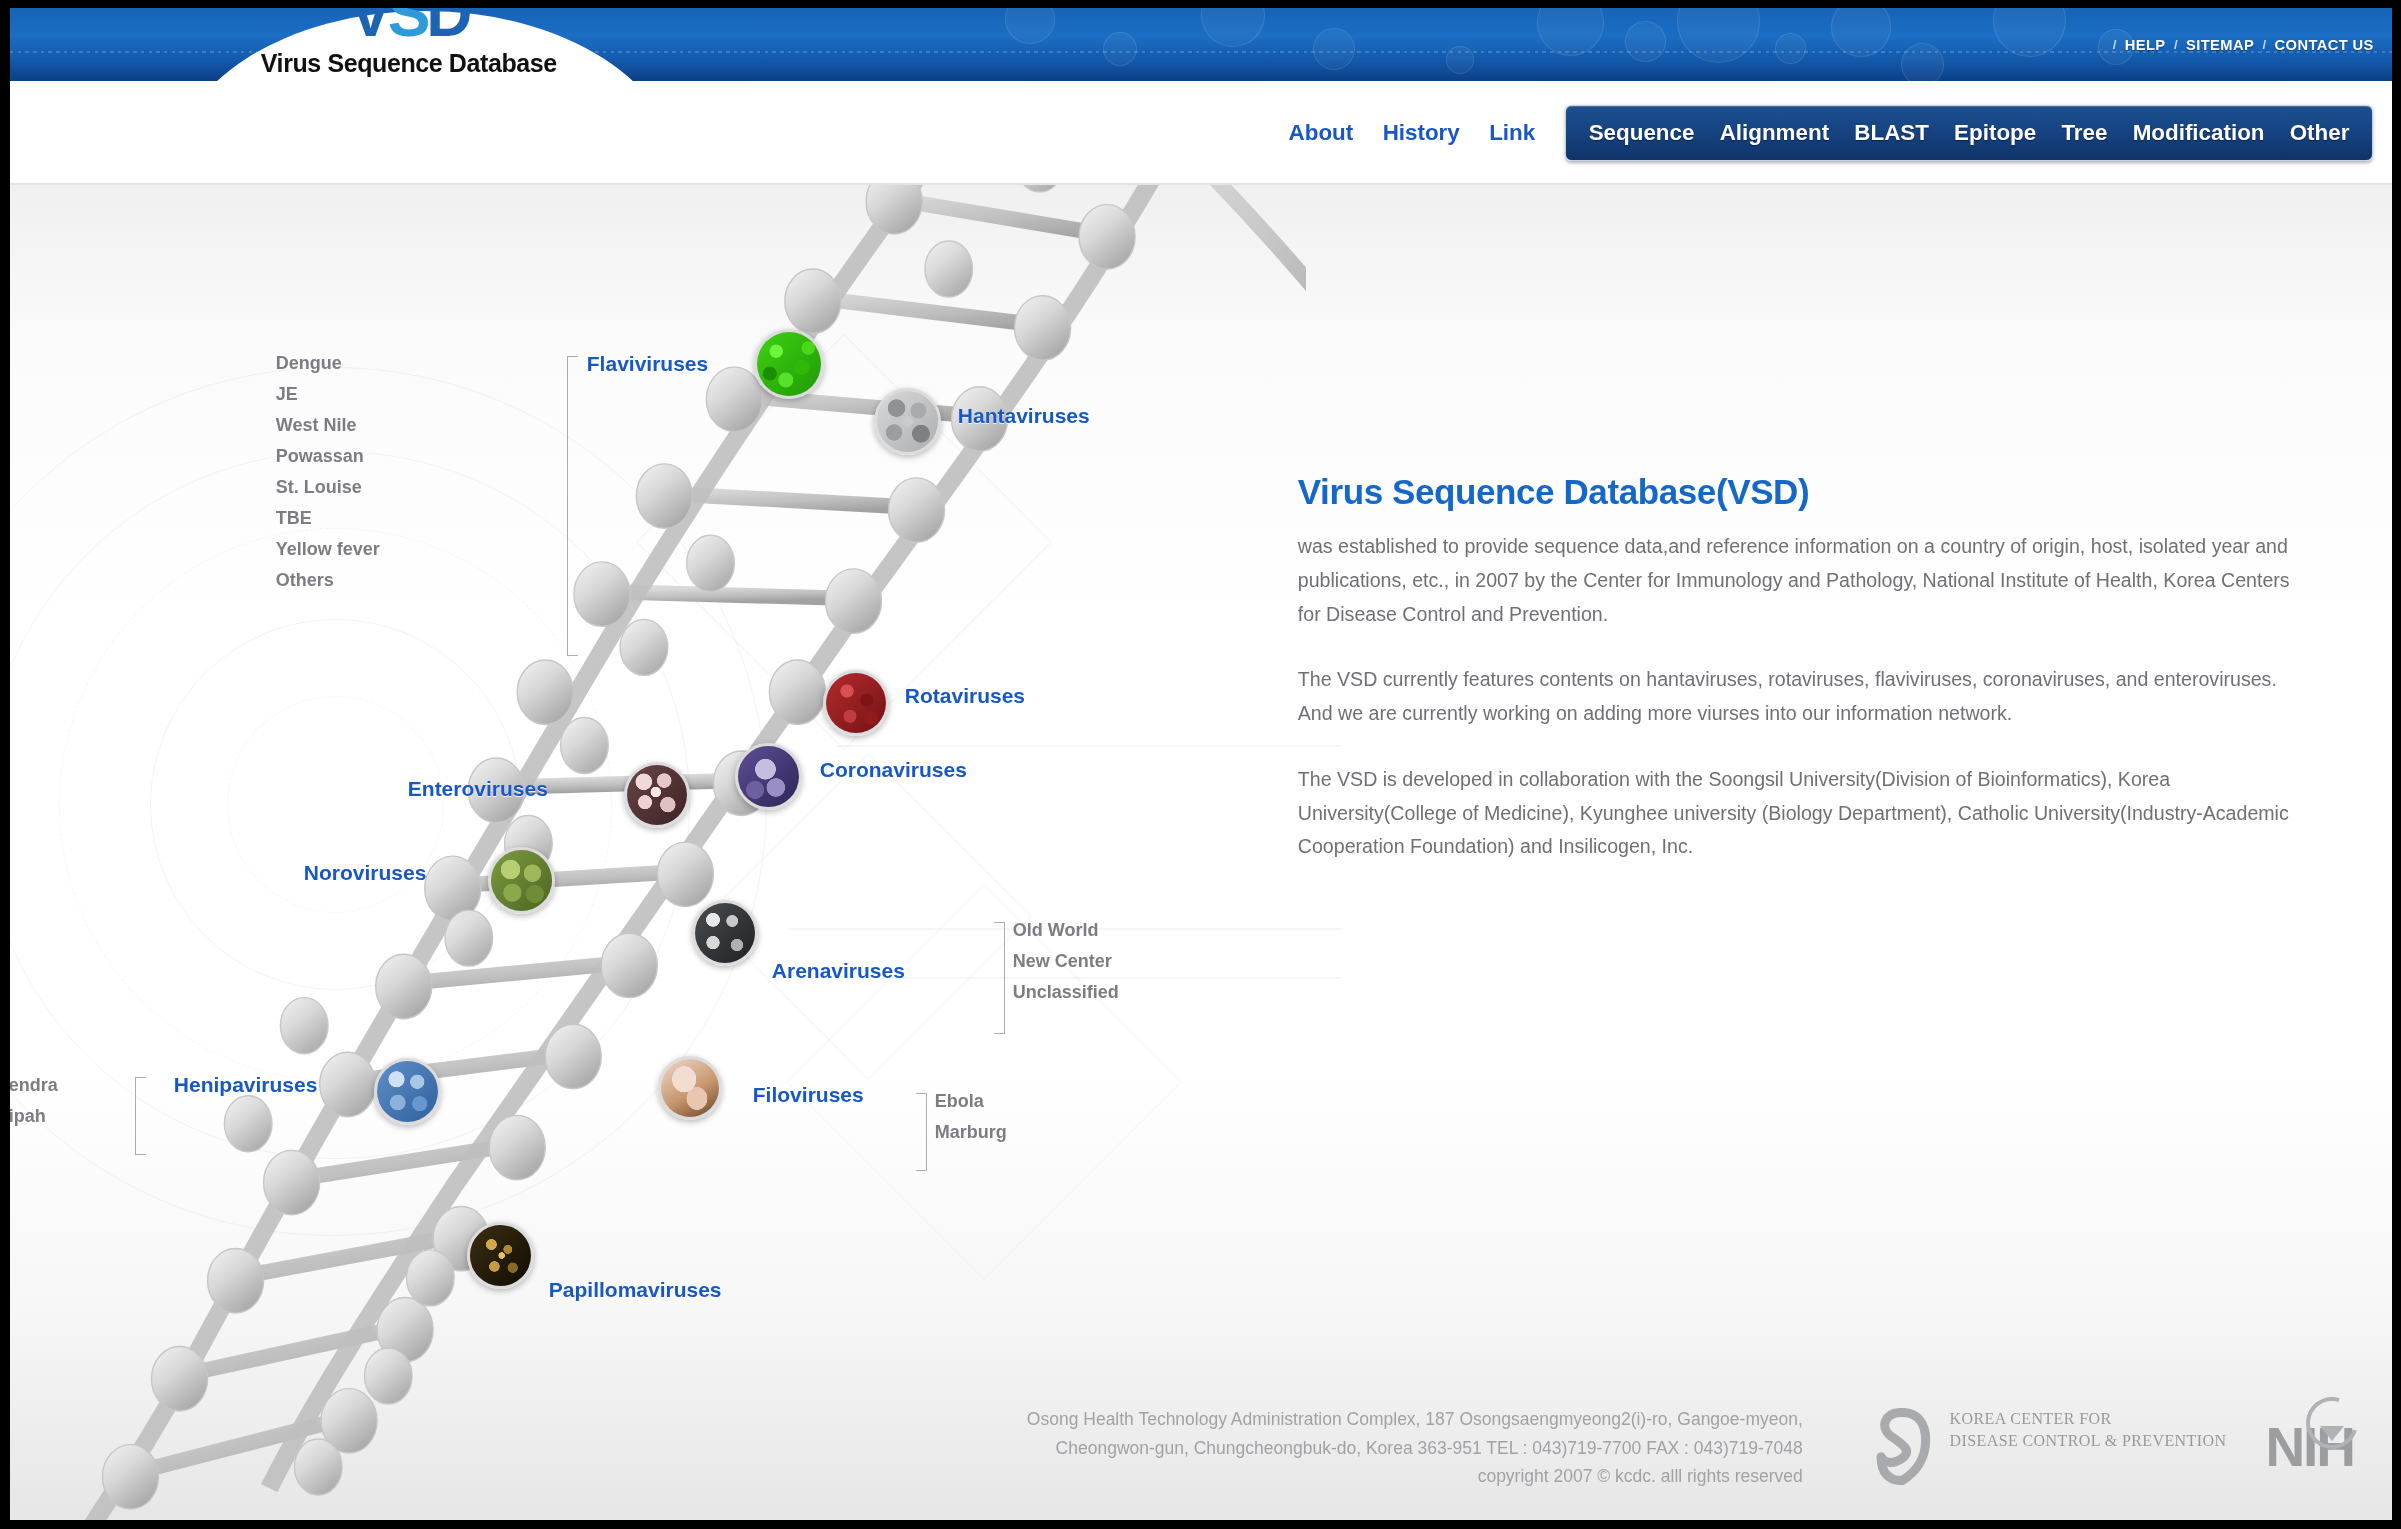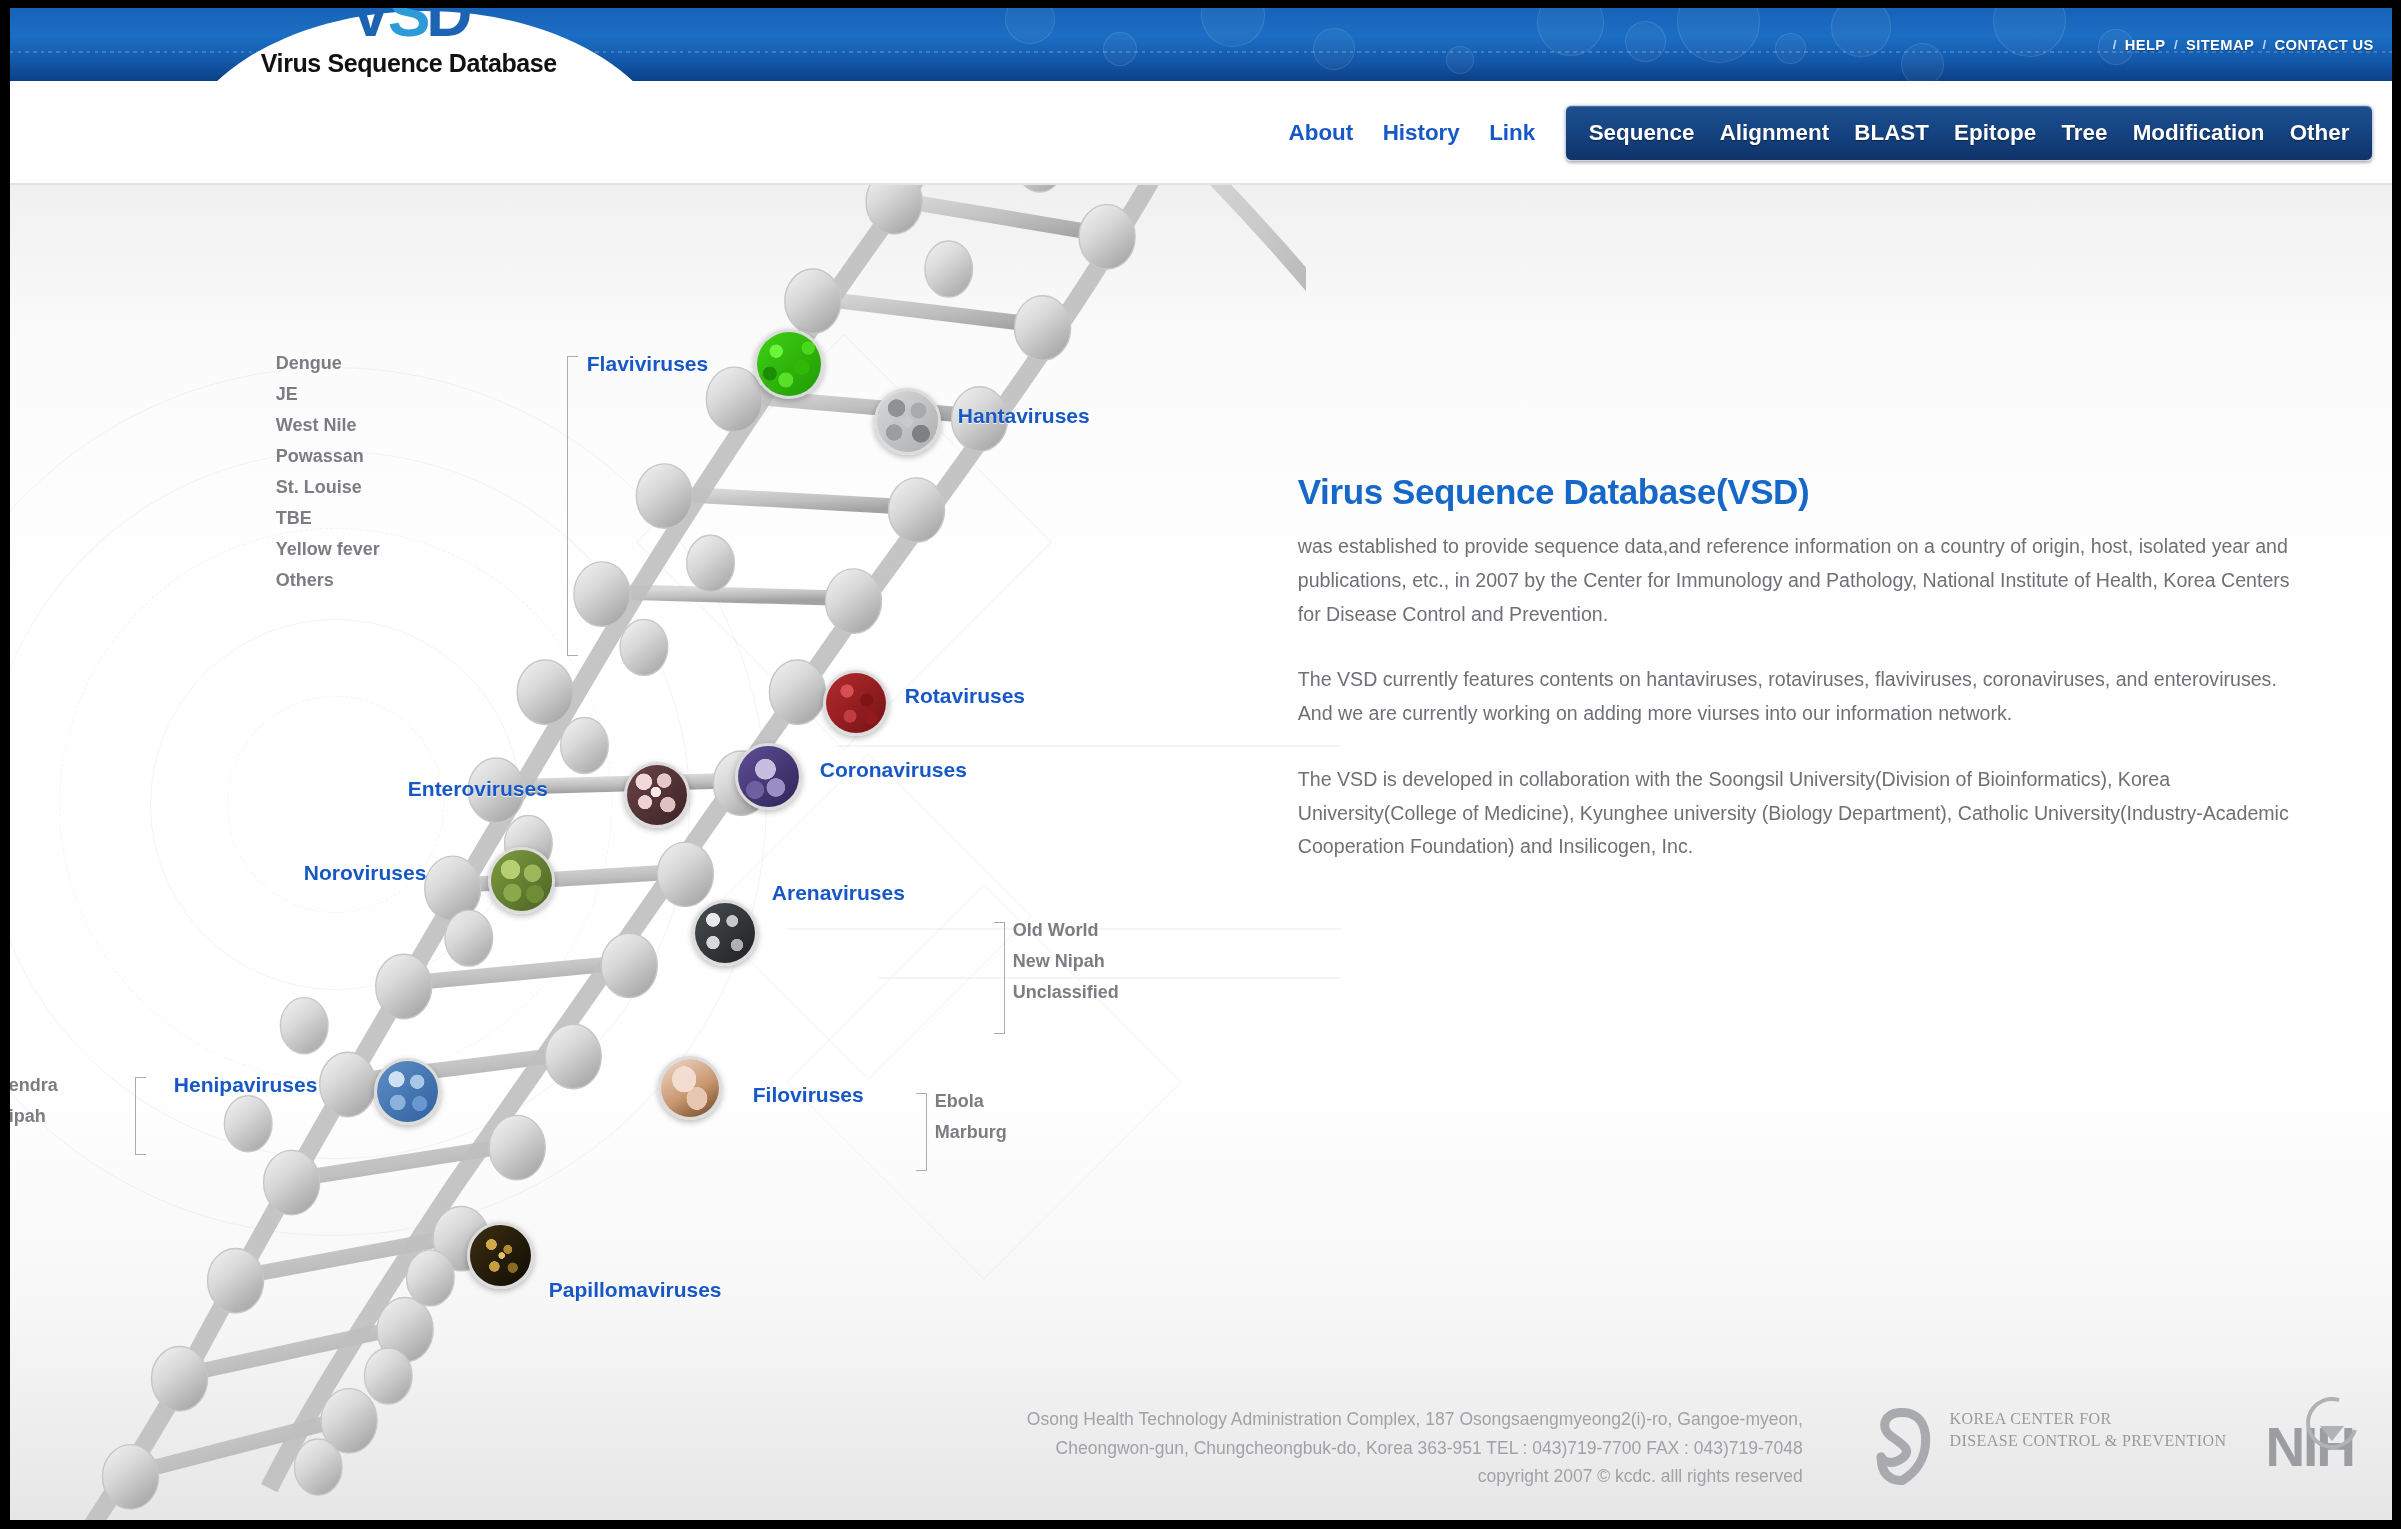--- a/index.html
+++ b/index.html
@@ -448,21 +448,21 @@
     <div class="vlabel" style="left:294px; top:676px;">Noroviruses</div>
 
     <div class="vnode" style="left:682px; top:715px; width:66px; height:66px;">
       <div class="tex" style="background:
         radial-gradient(circle at 30% 28%, #e8e8e8 0 11%, transparent 12%),
         radial-gradient(circle at 62% 30%, #c8c8c8 0 10%, transparent 11%),
         radial-gradient(circle at 30% 66%, #d8d8d8 0 11%, transparent 12%),
         radial-gradient(circle at 70% 70%, #b0b0b0 0 10%, transparent 11%),
         linear-gradient(135deg,#4a4d50 0%, #1f2123 100%);"></div>
     </div>
-    <div class="vlabel" style="left:762px; top:696px;text-align:center;">Arenaviruses</div>
+    <div class="vlabel" style="left:762px; top:774px;text-align:center;">Arenaviruses</div>
 
     <div class="vnode" style="left:364px; top:873px; width:67px; height:67px;">
       <div class="tex" style="background:
         radial-gradient(circle at 32% 30%, #cfe0f2 0 13%, transparent 14%),
         radial-gradient(circle at 66% 34%, #a8c6e6 0 12%, transparent 13%),
         radial-gradient(circle at 34% 68%, #8bb1dd 0 13%, transparent 14%),
         radial-gradient(circle at 70% 70%, #6897cf 0 12%, transparent 13%),
         linear-gradient(135deg,#5e8fc7 0%, #30609e 100%);"></div>
     </div>
     <div class="vlabel" style="left:164px; top:888px;">Henipaviruses</div>
@@ -494,21 +494,21 @@
       <div>Powassan</div>
       <div>St. Louise</div>
       <div>TBE</div>
       <div>Yellow fever</div>
       <div>Others</div>
     </div>
 
     <div class="bracket flip" style="left:984px; top:737px; height:112px;"></div>
     <div class="sublist" style="left:1003px; top:730px;">
       <div>Old World</div>
-      <div>New Nipah</div>
+      <div>New Center</div>
       <div>Unclassified</div>
     </div>
 
     <div class="bracket" style="left:125px; top:892px; height:78px;"></div>
     <div class="sublist right" style="left:-14px; top:885px; width:126px;">
       <div>Hendra</div>
       <div>Nipah</div>
     </div>
 
     <div class="bracket flip" style="left:906px; top:908px; height:78px;"></div>

